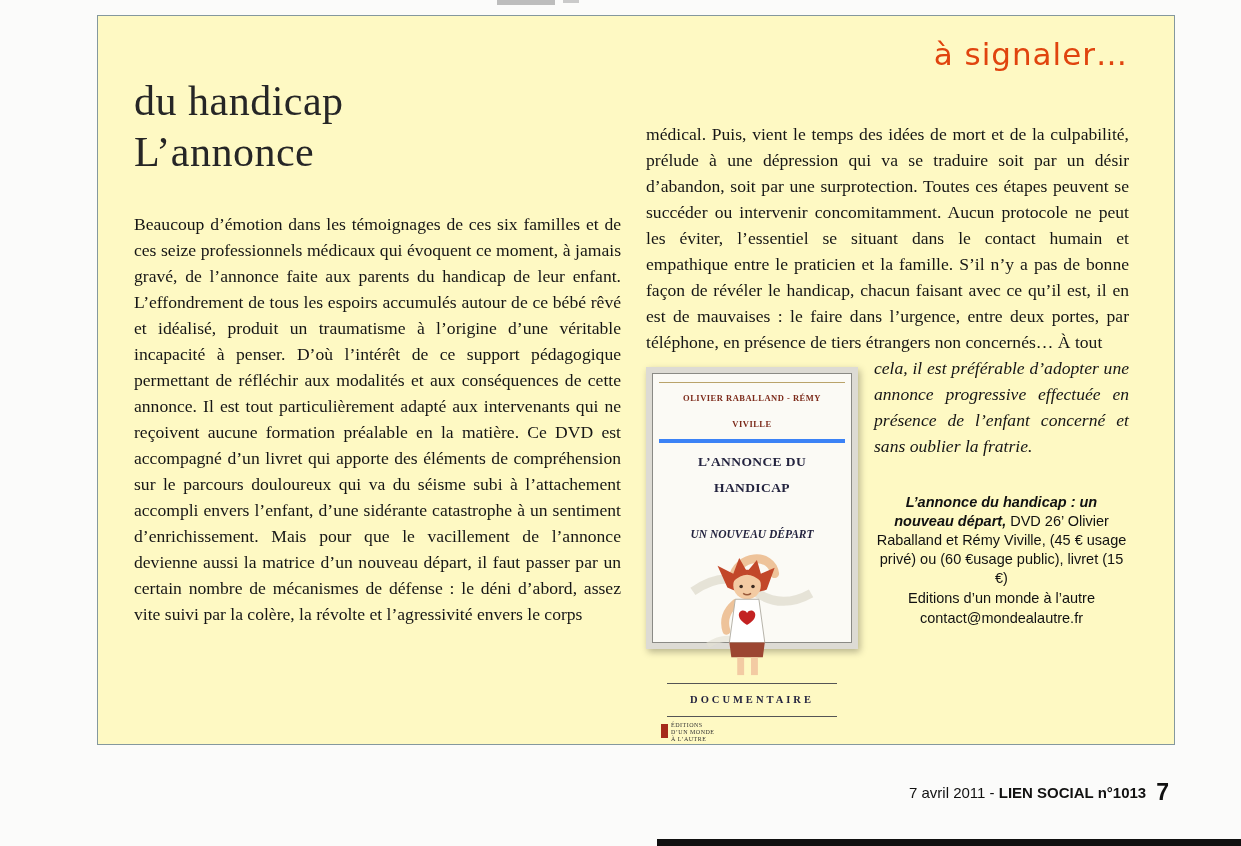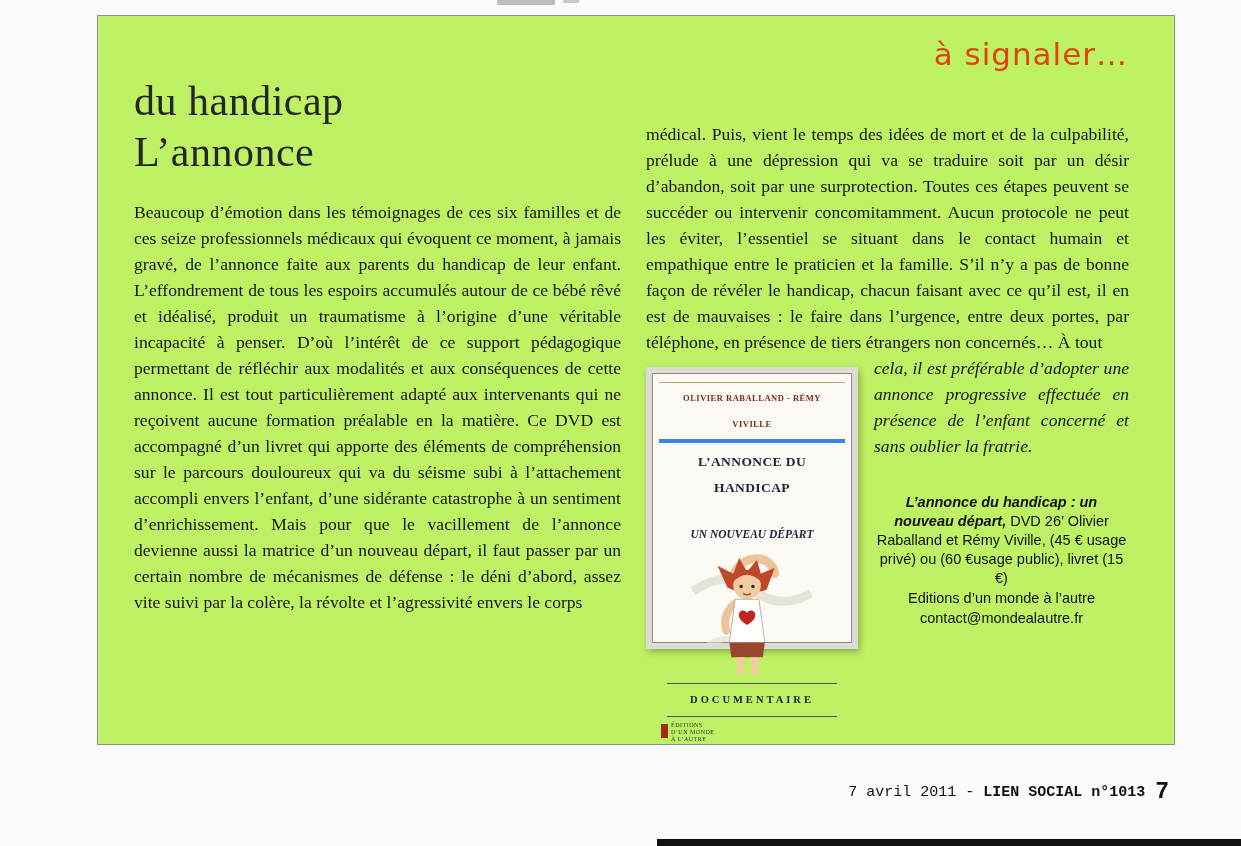--- a/index.html
+++ b/index.html
@@ -3,36 +3,36 @@
 <meta charset="utf-8">
 <style>
   html,body{margin:0;padding:0;}
   body{
     width:1241px;height:846px;position:relative;
     background:#fbfbfa;overflow:hidden;
     font-family:"Liberation Serif", serif;
   }
   .article-panel{
     position:absolute;left:97px;top:15px;width:1078px;height:730px;
-    background:#bef264;border:1px solid #84989e;box-sizing:border-box;
+    background:#fef9c3;border:1px solid #84989e;box-sizing:border-box;
   }
   .section-flag{
     position:absolute;top:20px;right:46px;
     font-family:"DejaVu Sans", sans-serif;
     font-size:31px;color:#e0440e;letter-spacing:1px;
   }
   .article-title{
     position:absolute;left:36px;top:60px;
     font-size:42px;line-height:51px;color:#262626;letter-spacing:.5px;
   }
   .col{
     position:absolute;font-size:17.6px;line-height:26px;
     text-align:justify;color:#161616;
   }
-  .col-left{left:36px;top:183px;width:487px;}
+  .col-left{left:36px;top:195px;width:487px;}
   .col-right{left:548px;top:105px;width:483px;}
   .col p{margin:0;}
   .cover-float{float:left;width:212px;margin:12px 16px 0 0;}
   .cover-outer{
     background:#dddbd4;padding:6px;
     box-shadow:2px 3px 7px rgba(0,0,0,.28);
   }
   .cover{
     background:#fbfaf5;border:1px solid #8a8a85;
     padding:8px 6px 5px;text-align:center;height:255px;box-sizing:content-box;
@@ -59,21 +59,21 @@
   }
   .wrap-text{margin:0;font-style:italic;}
   .caption{
     margin-top:34px;font-family:"Liberation Sans", sans-serif;
     font-size:14.5px;line-height:19px;color:#111;text-align:center;
   }
   .caption .lead{font-weight:bold;font-style:italic;}
   .caption .cap-line{margin-top:1px;}
   .footer{
     position:absolute;top:779px;right:72px;
-    font-family:Liberation Mono, monospace;font-size:15px;color:#111;
+    font-family:Liberation Sans, sans-serif;font-size:15px;color:#111;
   }
   .footer .mag{font-weight:bold;}
   .footer .pagenum{font-weight:bold;font-size:23px;margin-left:10px;vertical-align:-2px;}
   .scan-bar-bottom{position:absolute;left:657px;top:839px;width:584px;height:7px;background:#101010;}
   .scan-smudge-top{position:absolute;left:497px;top:0;width:58px;height:5px;background:#8a8a8a;opacity:.55;}
   .scan-smudge-top2{position:absolute;left:563px;top:0;width:16px;height:3px;background:#9a9a9a;opacity:.5;}
 </style>
 </head>
 <body>
 

